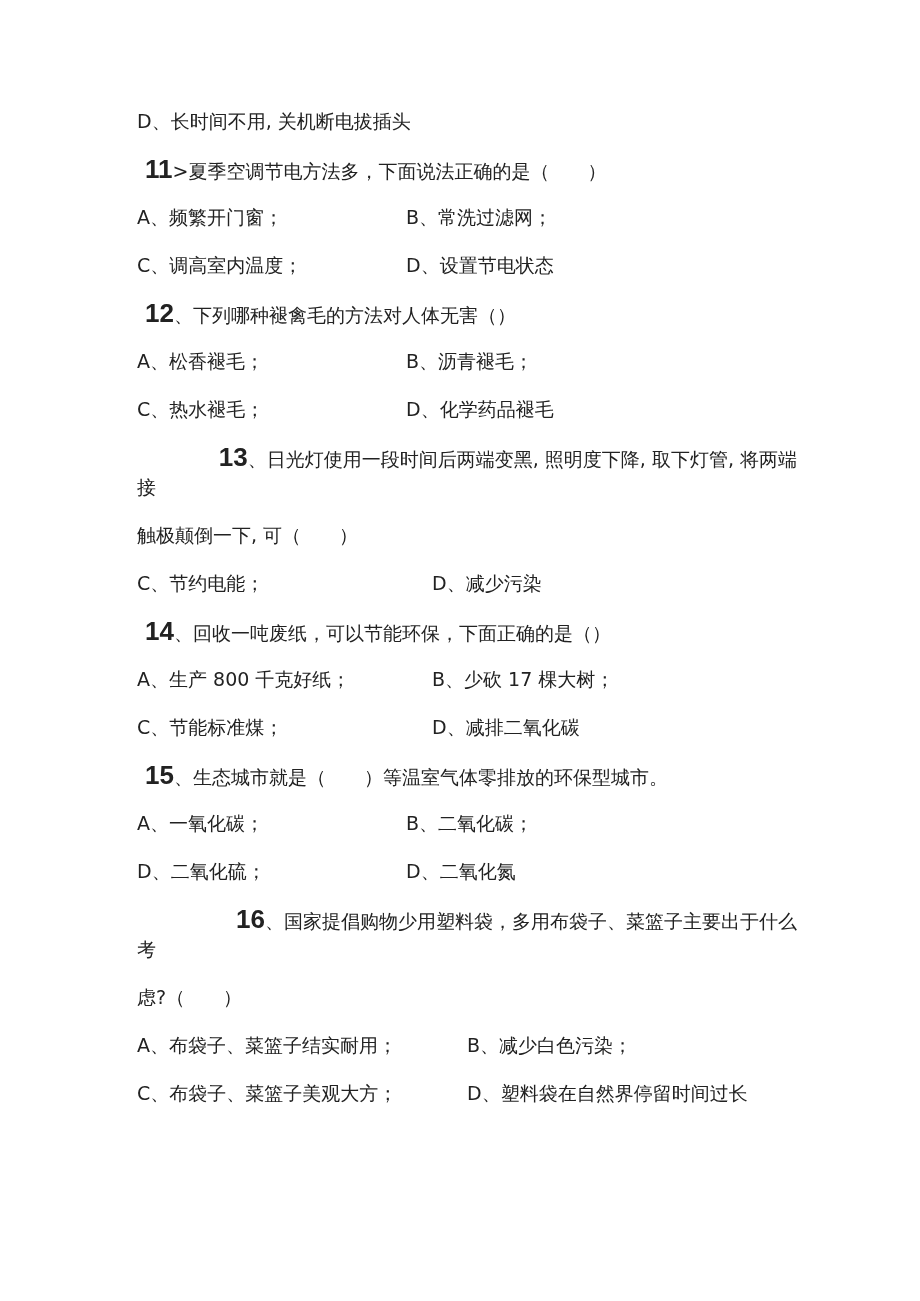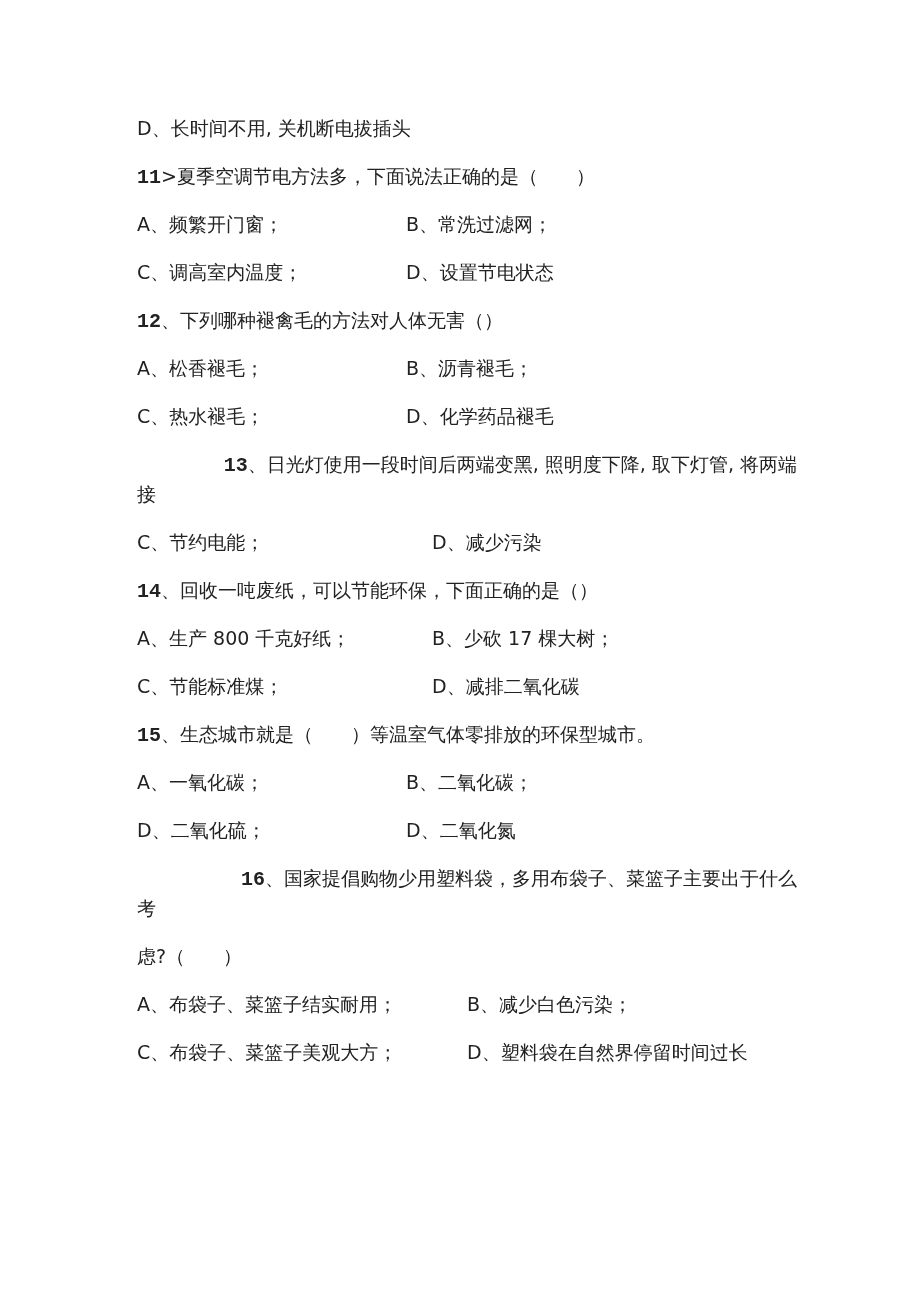--- a/index.html
+++ b/index.html
@@ -1,21 +1,21 @@
 <!DOCTYPE html>
 <html><head>
 <meta charset="utf-8">
 <style>
   html, body { margin: 0; padding: 0; background: #ffffff; }
   body { width: 920px; height: 1301px; position: relative; overflow: hidden;
          font-family: "DejaVu Sans", "Liberation Sans", sans-serif; color: #222; }
-  .page { position: absolute; left: 137px; top: 113px; width: 660px; }
+  .page { position: absolute; left: 137px; top: 106px; width: 660px; }
   .line { height: 48px; line-height: 30px; font-size: 19px; white-space: nowrap; position: relative; }
   .line.wrap { height: 30px; text-align: right; }
-  .num { font-weight: bold; font-family: Liberation Mono, monospace; font-size: 20px; }
+  .num { font-weight: bold; font-family: Liberation Sans, sans-serif; font-size: 26px; margin-left: 8px; }
   .opt { position: absolute; top: 0; }
   .c1 { left: 0; }
   .c2a { left: 225px; margin-left: 44px; }
   .c2b { left: 295px; }
   .c2c { left: 330px; }
 </style>
 </head>
 <body>
 
 <div class="page">
@@ -46,20 +46,23 @@
   <div class="line">
     <span class="opt c1">C、热水褪毛；</span>
     <span class="opt c2a">D、化学药品褪毛</span>
   </div>
 
   <div class="line wrap">
     <span class="num">13</span><span>、</span><span>日光灯使用一段时间后两端变黑, 照明度下降, 取下灯管, 将两端</span>
   </div>
   <div class="line">
     <span>接</span>
+  </div>
+  <div class="line">
+    <span>触极颠倒一下, 可（　　）</span>
   </div>
   <div class="line">
     <span class="opt c1">C、节约电能；</span>
     <span class="opt c2b">D、减少污染</span>
   </div>
 
   <div class="line">
     <span class="num">14</span><span>、</span><span>回收一吨废纸，可以节能环保，下面正确的是（）</span>
   </div>
   <div class="line">

